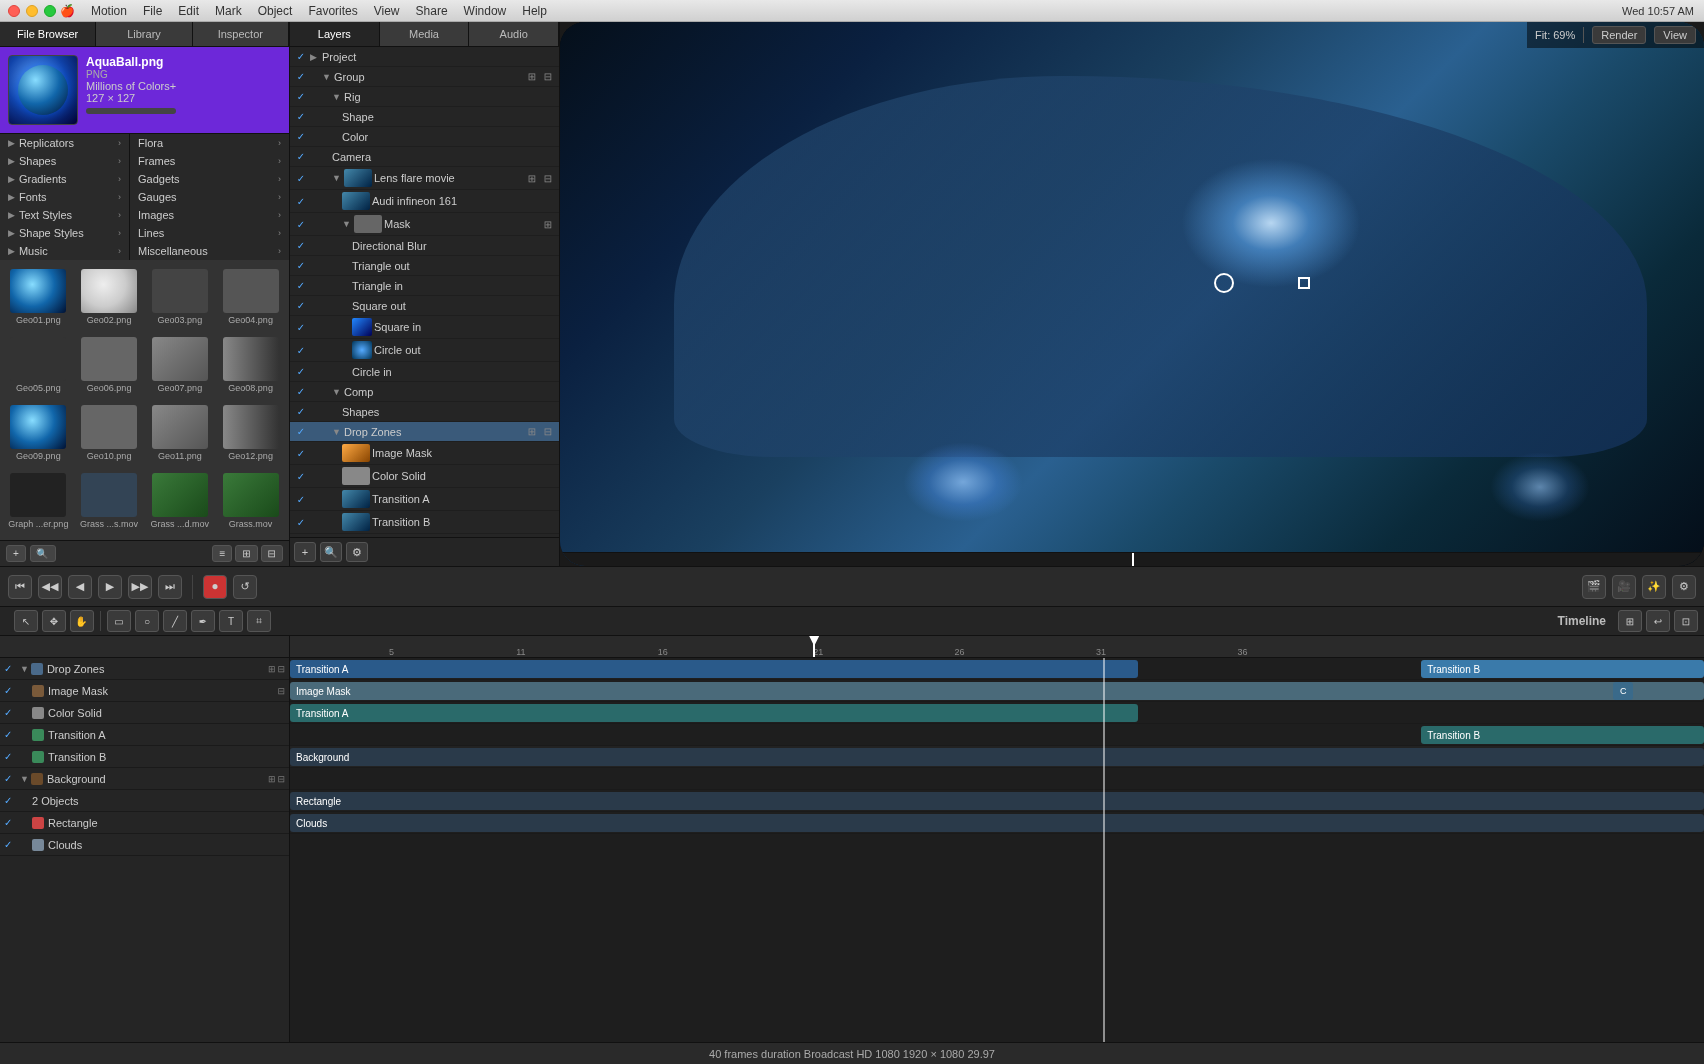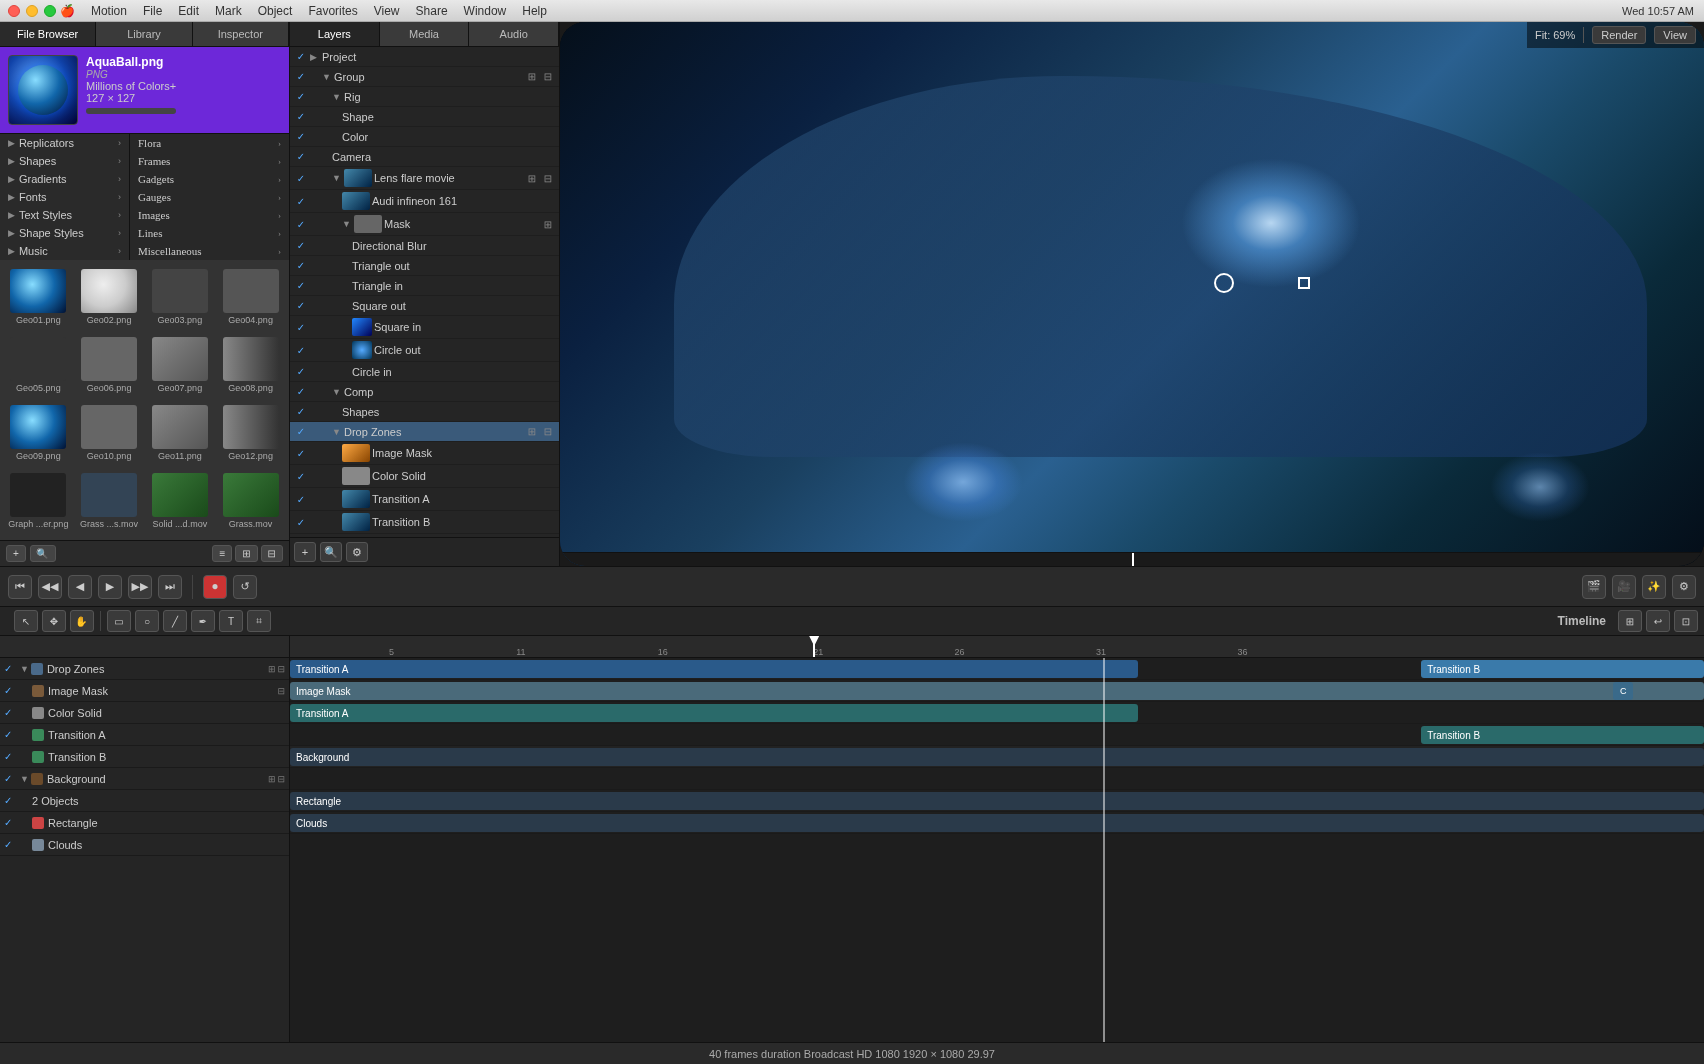--- a/index.html
+++ b/index.html
@@ -82,21 +82,21 @@
       background: #6d28d9; border-bottom: 1px solid #111;
     }
     .file-preview-thumb {
       width: 70px; height: 70px;
       background: radial-gradient(circle at 40% 35%, #6af, #14a, #003);
       border-radius: 4px; border: 1px solid #444;
       display: flex; align-items: center; justify-content: center;
     }
     .file-preview-info { font-size: 11px; color: #ccc; }
     .file-preview-info .filename { font-weight: bold; font-size: 12px; color: #fff; }
-    .file-preview-info .filetype { color: #aaa; font-size: 10px; font-style: italic; }
+    .file-preview-info .filetype { color: #aaa; font-size: 10px; }
     .file-preview-bar {
       width: 100%; height: 6px; background: #444; border-radius: 3px; margin-top: 4px;
     }
     .lib-item {
       display: flex; align-items: center; padding: 3px 8px;
       cursor: pointer; font-size: 11px; color: #ccc;
       gap: 4px;
     }
     .lib-item .arrow { color: #888; font-size: 9px; margin-left: auto; }
 
@@ -422,21 +422,21 @@
           </div>
           <div class="lib-item">
             <span style="font-size:9px;color:#888;">▶</span> Shape Styles <span class="arrow">›</span>
           </div>
           <div class="lib-item">
             <span style="font-size:9px;color:#888;">▶</span> Music <span class="arrow">›</span>
           </div>
 
         </div>
 
-        <div style="flex:1;overflow-y:auto;background:#282828;font-family:Liberation Serif, serif;">
+        <div style="flex:1;overflow-y:auto;background:#282828;">
           <div class="lib-item">Flora <span class="arrow">›</span></div>
           <div class="lib-item">Frames <span class="arrow">›</span></div>
           <div class="lib-item">Gadgets <span class="arrow">›</span></div>
           <div class="lib-item">Gauges <span class="arrow">›</span></div>
           <div class="lib-item">Images <span class="arrow">›</span></div>
           <div class="lib-item">Lines <span class="arrow">›</span></div>
           <div class="lib-item">Miscellaneous <span class="arrow">›</span></div>
 
         </div>
       </div>
@@ -493,21 +493,21 @@
           <div class="thumb-item">
             <div class="thumb-box" style="background:  0% 0% / cover rgb(34, 34, 34);"></div>
             <div class="thumb-label">Graph ...er.png</div>
           </div>
           <div class="thumb-item">
             <div class="thumb-box" style="background:  0% 0% / cover rgb(51, 68, 85);"></div>
             <div class="thumb-label">Grass ...s.mov</div>
           </div>
           <div class="thumb-item">
             <div class="thumb-box" style="background: linear-gradient(135deg, rgb(58, 122, 58), rgb(26, 74, 26)) 0% 0% / cover;"></div>
-            <div class="thumb-label">Solid ...d.mov</div>
+            <div class="thumb-label">Grass ...d.mov</div>
           </div>
           <div class="thumb-item">
             <div class="thumb-box" style="background: linear-gradient(135deg, rgb(58, 122, 58), rgb(26, 74, 26)) 0% 0% / cover;"></div>
             <div class="thumb-label">Grass.mov</div>
           </div>
           <div class="thumb-item"></div>
           <div class="thumb-item"></div>
           <div class="thumb-item"></div>
           <div class="thumb-item"></div>
         </div>

